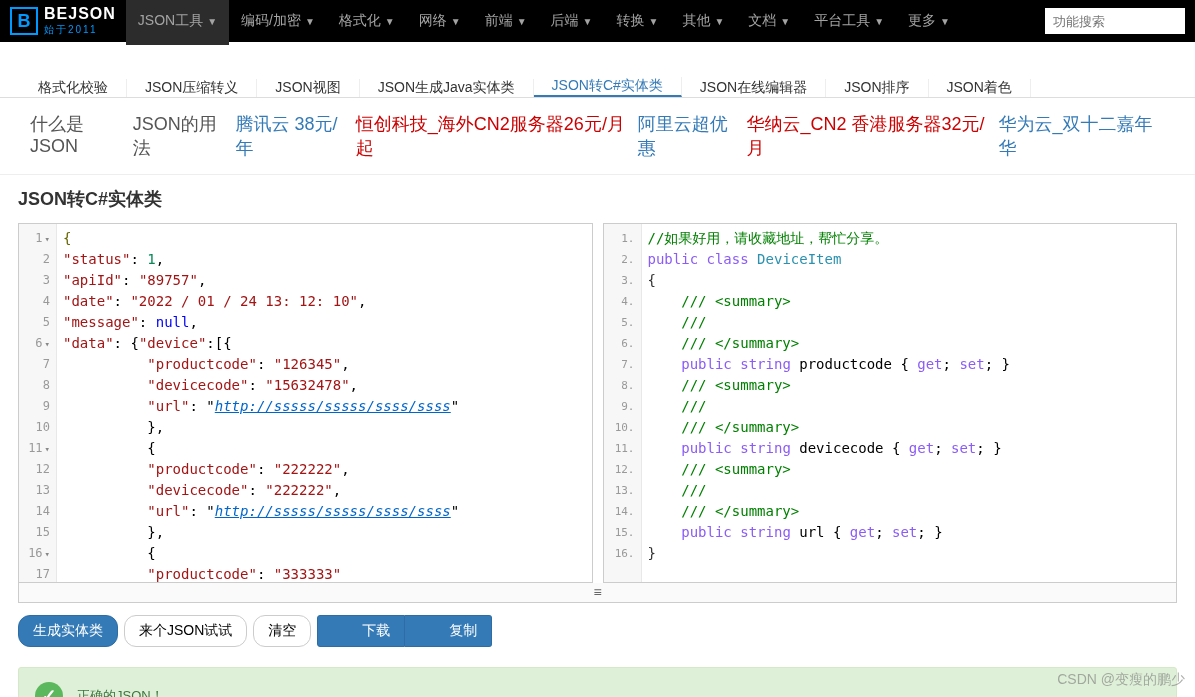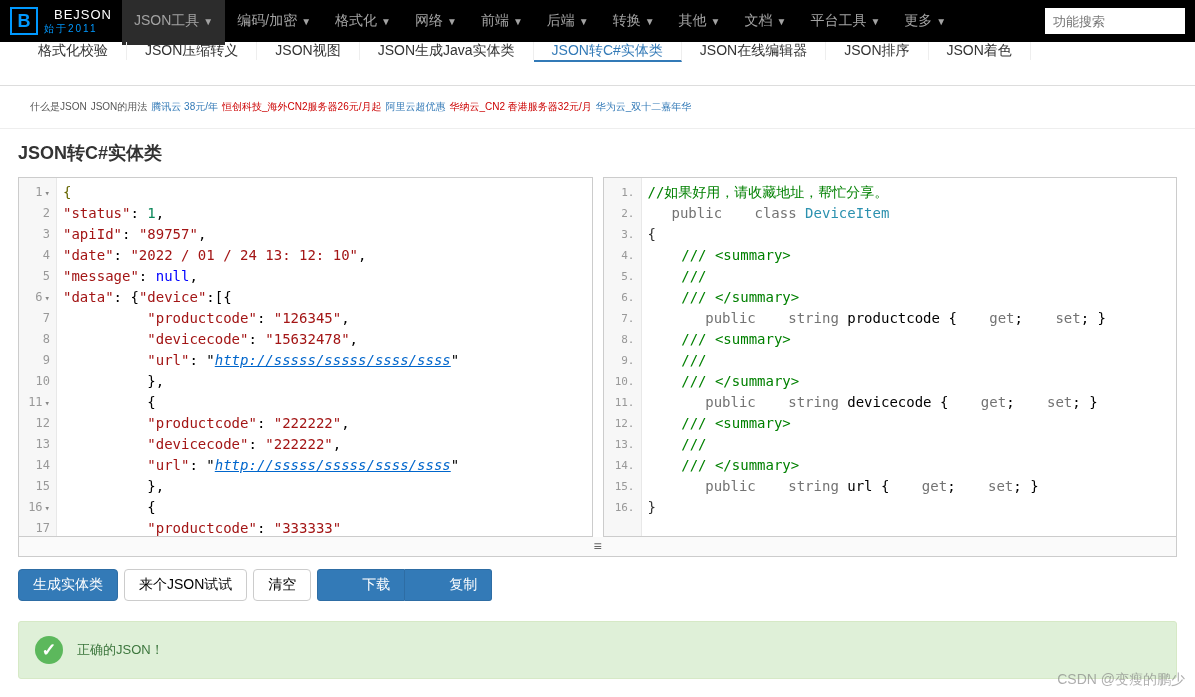--- a/index.html
+++ b/index.html
@@ -1,30 +1,30 @@
 <!DOCTYPE html>
 <html><head>
 <meta charset="utf-8">
 <style>
 * { margin: 0; padding: 0; box-sizing: border-box; }
 body { font-family: "Microsoft YaHei", Arial, sans-serif; font-size: 14px; background: #fff; width: 1195px; }
 .topnav { background: #000; height: 42px; display: flex; align-items: center; }
 .logo { display: flex; align-items: center; padding: 0 10px; }
 .logo-icon { width: 28px; height: 28px; border: 2px solid #0099ff; display: flex; align-items: center; justify-content: center; color: #0099ff; font-weight: bold; font-size: 18px; }
-.logo-text { color: #fff; margin-left: 16px; font-size: 13px; font-weight: normal; letter-spacing: 1px; }
+.logo-text { color: #fff; margin-left: 6px; font-size: 16px; font-weight: bold; letter-spacing: 1px; }
 .logo-sub { color: #0099ff; font-size: 10px; margin-left: 6px; letter-spacing: 2px; }
 .nav-item { color: #a3a3a3; padding: 0 12px; height: 48px; display: flex; align-items: center; cursor: pointer; font-size: 14px; }
 .nav-item.active { background: #2c2c2c; }
 .nav-item .caret { margin-left: 4px; font-size: 10px; }
 .search-box { margin-left: auto; margin-right: 10px; }
 .search-box input { height: 26px; padding: 4px 8px; width: 140px; border: none; font-size: 13px; }
-.subnav { border-bottom: 1px solid #ddd; display: flex; height: 44px; align-items: flex-start; padding: 0 20px; }
+.subnav { border-bottom: 1px solid #ddd; display: flex; height: 56px; align-items: flex-end; padding: 0 20px; }
 .subnav-item { padding: 0 18px; display: flex; align-items: center; cursor: pointer; border-right: 1px solid #eee; font-size: 14px; color: #333; }
 .subnav-item.active { color: #337ab7; border-bottom: 2px solid #337ab7; }
-.linkbar { padding: 14px 30px; display: flex; gap: 4px; font-size: 10px; border-bottom: 1px solid #eee; }
+.linkbar { padding: 14px 30px; display: flex; gap: 4px; font-size: 18px; border-bottom: 1px solid #eee; }
 .linkbar a { text-decoration: none; cursor: pointer; }
 .lk-gray { color: #555; }
 .lk-blue { color: #337ab7; }
 .lk-red { color: #cc0000; }
 .page-title { padding: 12px 18px; font-size: 18px; font-weight: bold; color: #333; }
 .panels { display: flex; gap: 10px; padding: 0 18px; }
 .editor { flex: 1; border: 1px solid #ccc; height: 360px; overflow: hidden; position: relative; font-family: Consolas, Monaco, monospace; font-size: 14px; }
 .editor-body { display: flex; height: 100%; overflow: auto; }
 .gutter { background: #f7f7f7; color: #999; text-align: right; padding: 4px 6px; border-right: 1px solid #e8e8e8; user-select: none; min-width: 38px; }
 .gutter div { height: 21px; line-height: 21px; font-size: 12px; }
@@ -32,27 +32,27 @@
 .code { padding: 4px 6px; flex: 1; white-space: pre; }
 .code div { height: 21px; line-height: 21px; }
 .right .gutter div { font-size: 11px; }
 .tok-brace { color: #660; }
 .tok-key { color: #a31515; }
 .tok-str { color: #a31515; }
 .tok-num { color: #098658; }
 .tok-null { color: #0000ff; }
 .tok-url { color: #0066cc; text-decoration: underline; font-style: italic; }
 .tok-comment { color: #008000; }
-.tok-kw { color: #737373; margin-left: 24px; }
+.tok-kw { color: #8b5cf6; }
 .tok-type { color: #2b91af; }
 .tok-ident { color: #000; }
 .tok-punc { color: #333; }
 .drag-handle { height: 20px; border: 1px solid #ccc; border-top: none; margin: 0 18px; text-align: center; background: #fafafa; cursor: row-resize; font-size: 14px; line-height: 18px; color: #666; }
 .btnbar { padding: 12px 18px; display: flex; gap: 6px; }
-.btn { padding: 6px 14px; font-size: 14px; border: 1px solid #ccc; background: #fff; cursor: pointer; border-radius: 4px; }
+.btn { padding: 6px 14px; font-size: 14px; border: 1px solid #ccc; background: #fff; cursor: pointer; border-radius: 12px; }
 .btn-primary { background: #337ab7; color: #fff; border-color: #2e6da4; }
 .btn-group { display: flex; }
 .btn-group .btn { border-radius: 0; padding-left: 44px; }
 .btn-group .btn:first-child { border-radius: 3px 0 0 3px; }
 .btn-group .btn:last-child { border-radius: 0 3px 3px 0; border-left: none; }
 .alert { margin: 8px 18px; background: #dff0d8; border: 1px solid #d6e9c6; padding: 14px 16px; display: flex; align-items: center; gap: 14px; border-radius: 3px; }
 .alert-icon { width: 28px; height: 28px; border-radius: 50%; background: #5cb85c; display: flex; align-items: center; justify-content: center; color: #fff; font-size: 18px; font-weight: bold; }
 .alert-text { color: #3c763d; font-size: 13px; }
 .watermark { position: fixed; right: 10px; bottom: 8px; color: rgba(120,120,120,0.6); font-size: 14px; pointer-events: none; text-align: center; }
 </style>

